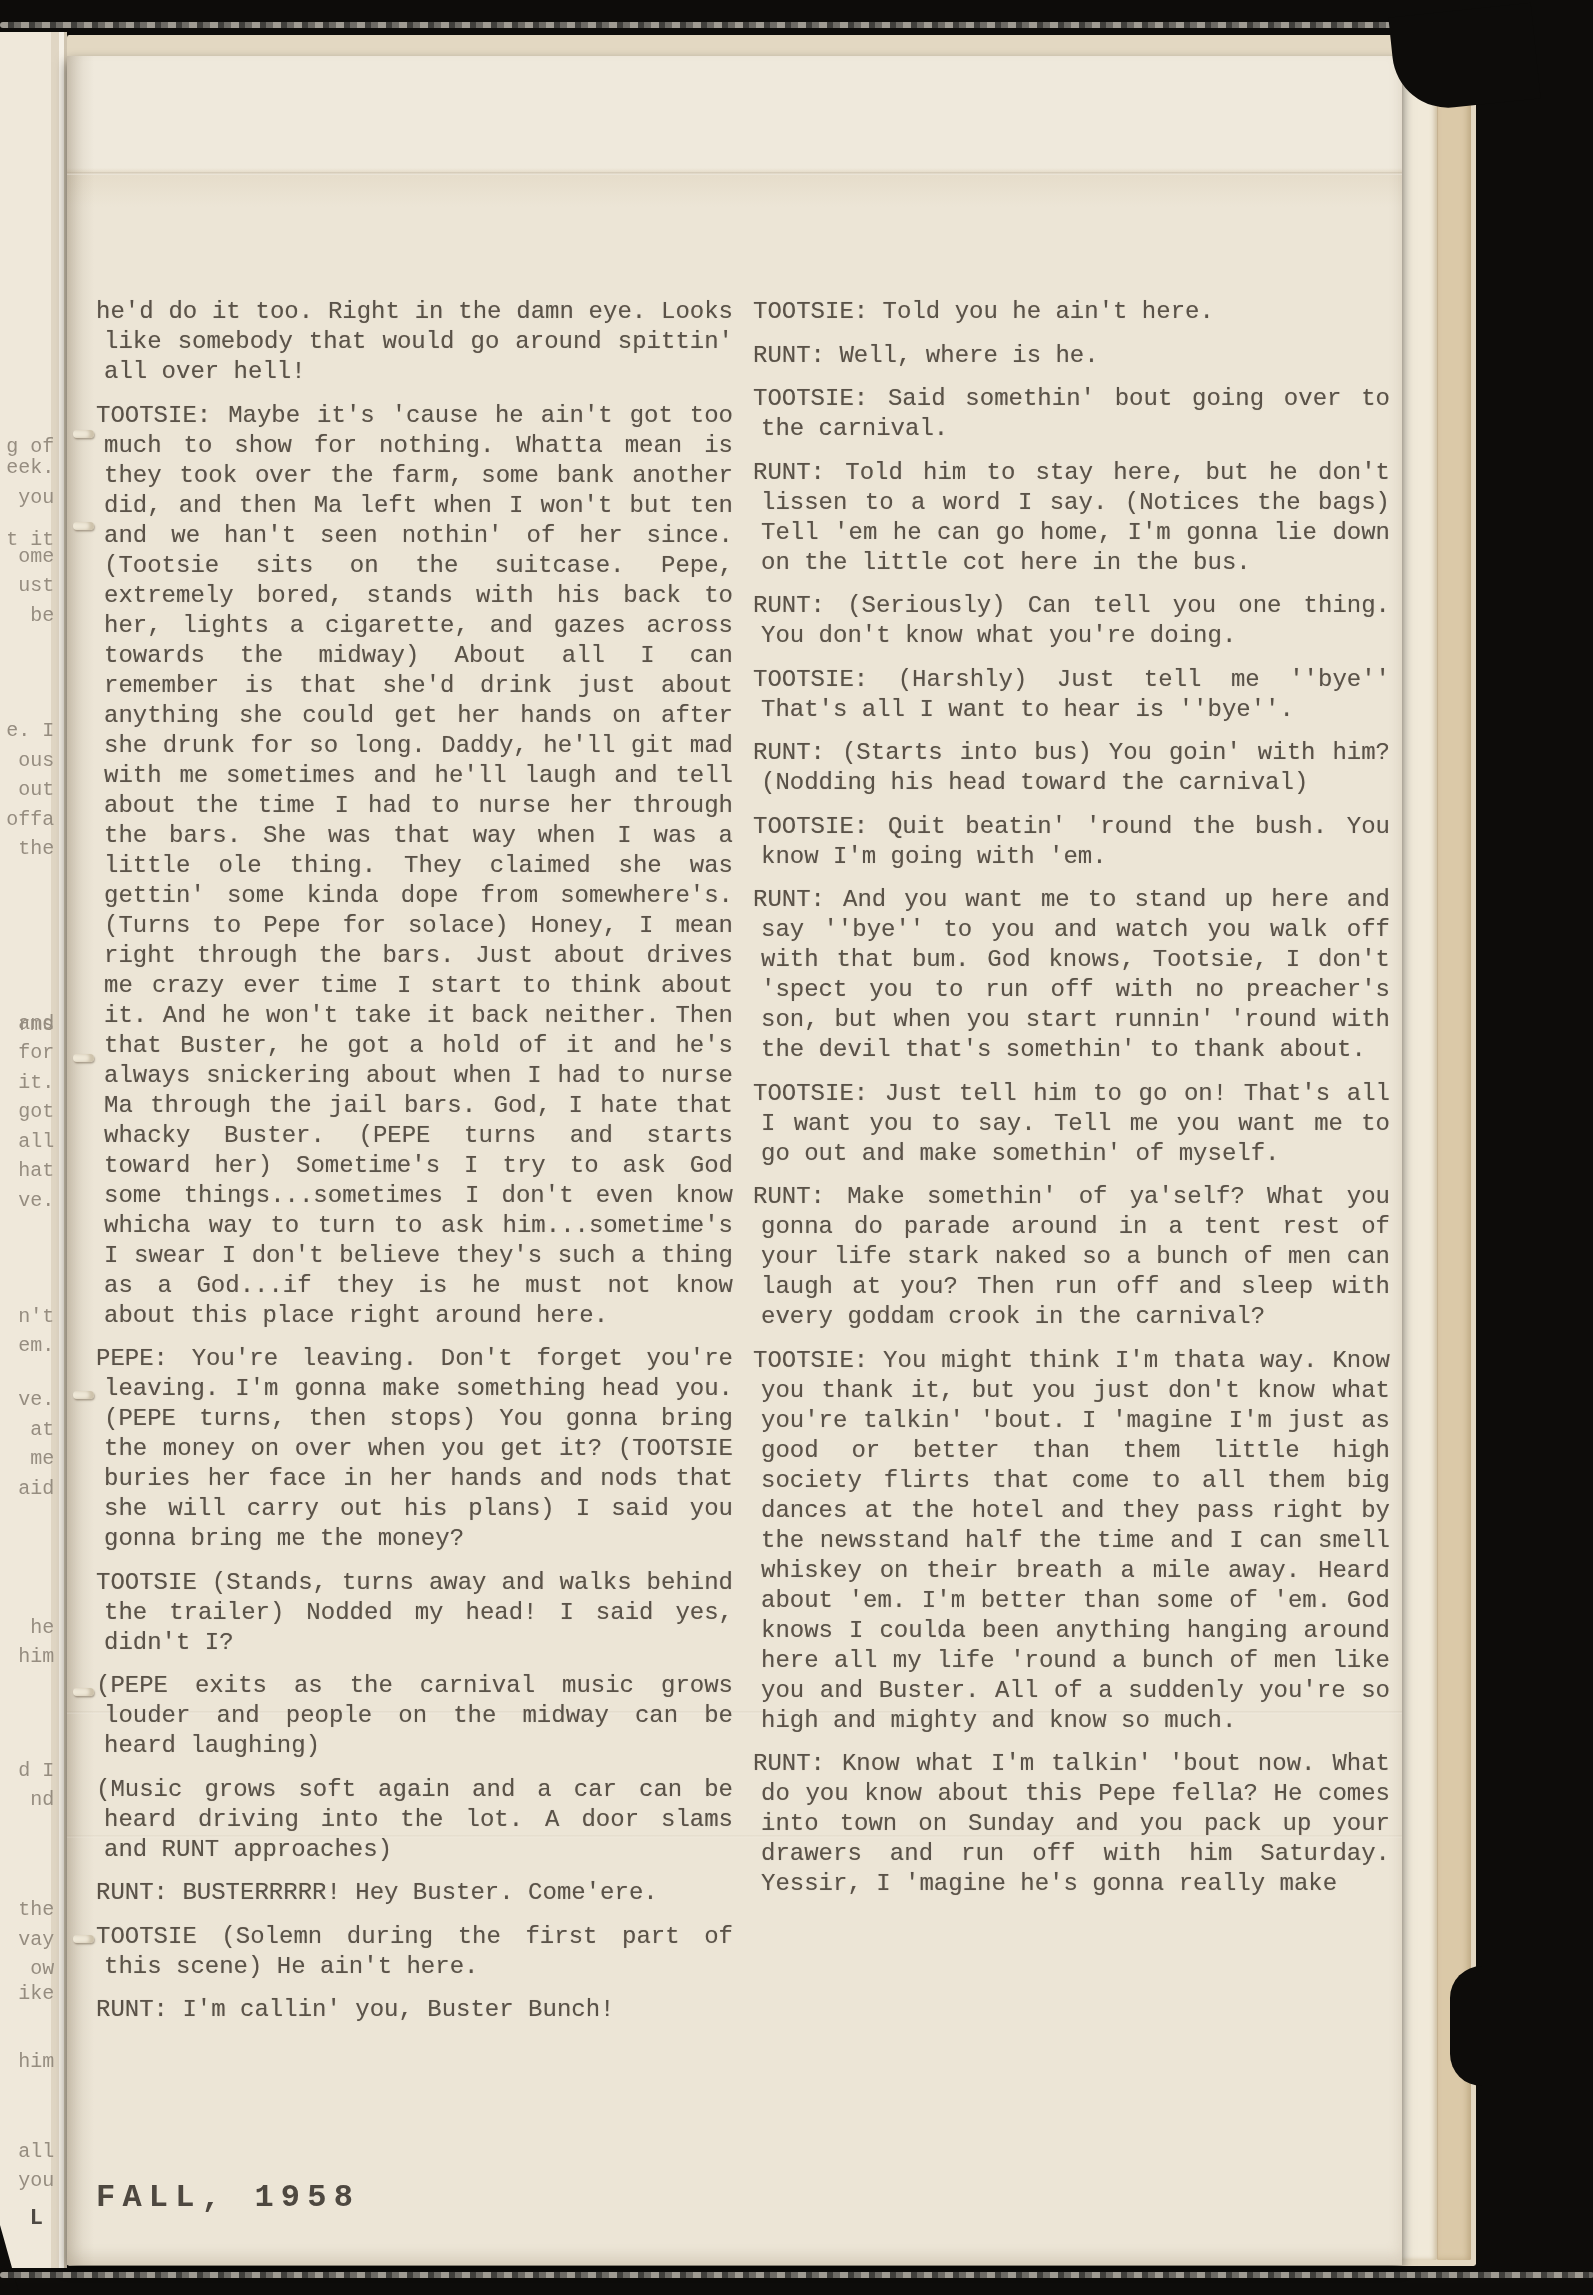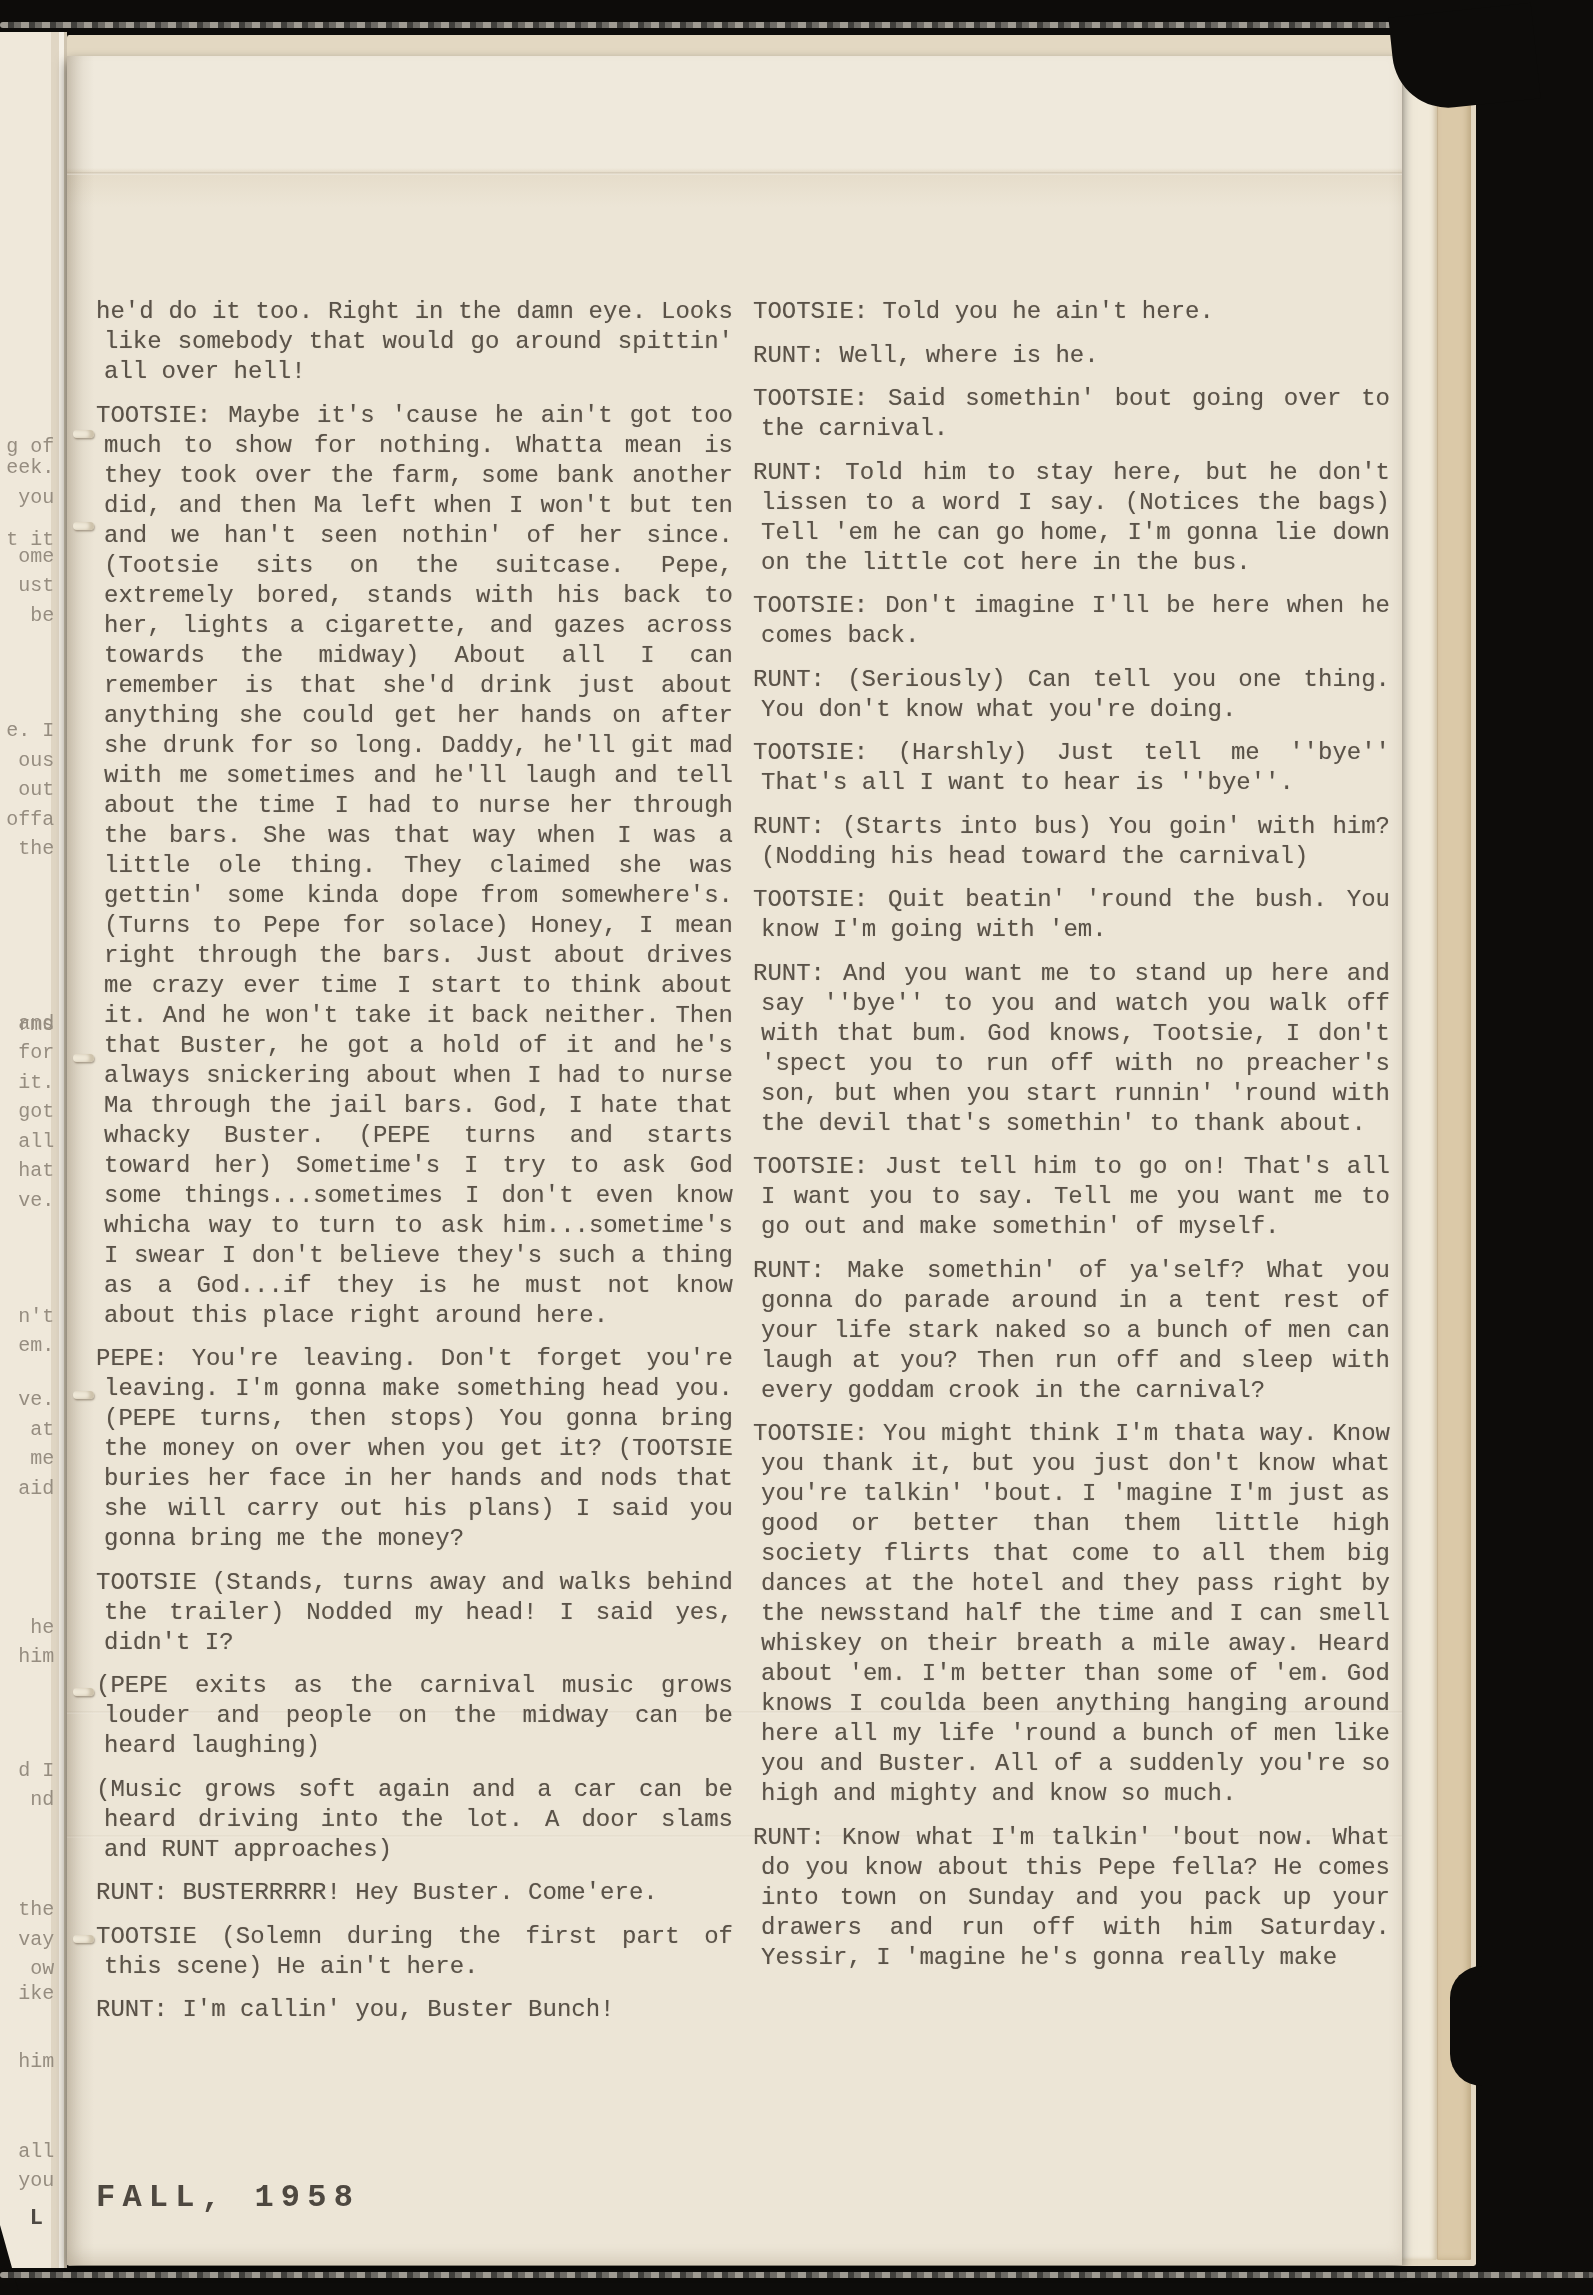--- a/index.html
+++ b/index.html
@@ -132,21 +132,20 @@
       <p>(Music grows soft again and a car can be heard driving into the lot. A door slams and RUNT approaches)</p>
       <p>RUNT: BUSTERRRRR! Hey Buster. Come'ere.</p>
       <p>TOOTSIE (Solemn during the first part of this scene) He ain't here.</p>
       <p>RUNT: I'm callin' you, Buster Bunch!</p>
     </div>
   <div class="col right">
       <p>TOOTSIE: Told you he ain't here.</p>
       <p>RUNT: Well, where is he.</p>
       <p>TOOTSIE: Said somethin' bout going over to the carnival.</p>
       <p>RUNT: Told him to stay here, but he don't lissen to a word I say. (Notices the bags) Tell 'em he can go home, I'm gonna lie down on the little cot here in the bus.</p>
-      <p>TOOTSIE: Don't imagine I'll be here when he comes back.</p>
       <p>RUNT: (Seriously) Can tell you one thing. You don't know what you're doing.</p>
       <p>TOOTSIE: (Harshly) Just tell me ''bye'' That's all I want to hear is ''bye''.</p>
       <p>RUNT: (Starts into bus) You goin' with him? (Nodding his head toward the carnival)</p>
       <p>TOOTSIE: Quit beatin' 'round the bush. You know I'm going with 'em.</p>
       <p>RUNT: And you want me to stand up here and say ''bye'' to you and watch you walk off with that bum. God knows, Tootsie, I don't 'spect you to run off with no preacher's son, but when you start runnin' 'round with the devil that's somethin' to thank about.</p>
       <p>TOOTSIE: Just tell him to go on! That's all I want you to say. Tell me you want me to go out and make somethin' of myself.</p>
       <p>RUNT: Make somethin' of ya'self? What you gonna do parade around in a tent rest of your life stark naked so a bunch of men can laugh at you? Then run off and sleep with every goddam crook in the carnival?</p>
       <p>TOOTSIE: You might think I'm thata way. Know you thank it, but you just don't know what you're talkin' 'bout. I 'magine I'm just as good or better than them little high society flirts that come to all them big dances at the hotel and they pass right by the newsstand half the time and I can smell whiskey on their breath a mile away. Heard about 'em. I'm better than some of 'em. God knows I coulda been anything hanging around here all my life 'round a bunch of men like you and Buster. All of a suddenly you're so high and mighty and know so much.</p>
       <p>RUNT: Know what I'm talkin' 'bout now. What do you know about this Pepe fella? He comes into town on Sunday and you pack up your drawers and run off with him Saturday. Yessir, I 'magine he's gonna really make</p>
     </div>

